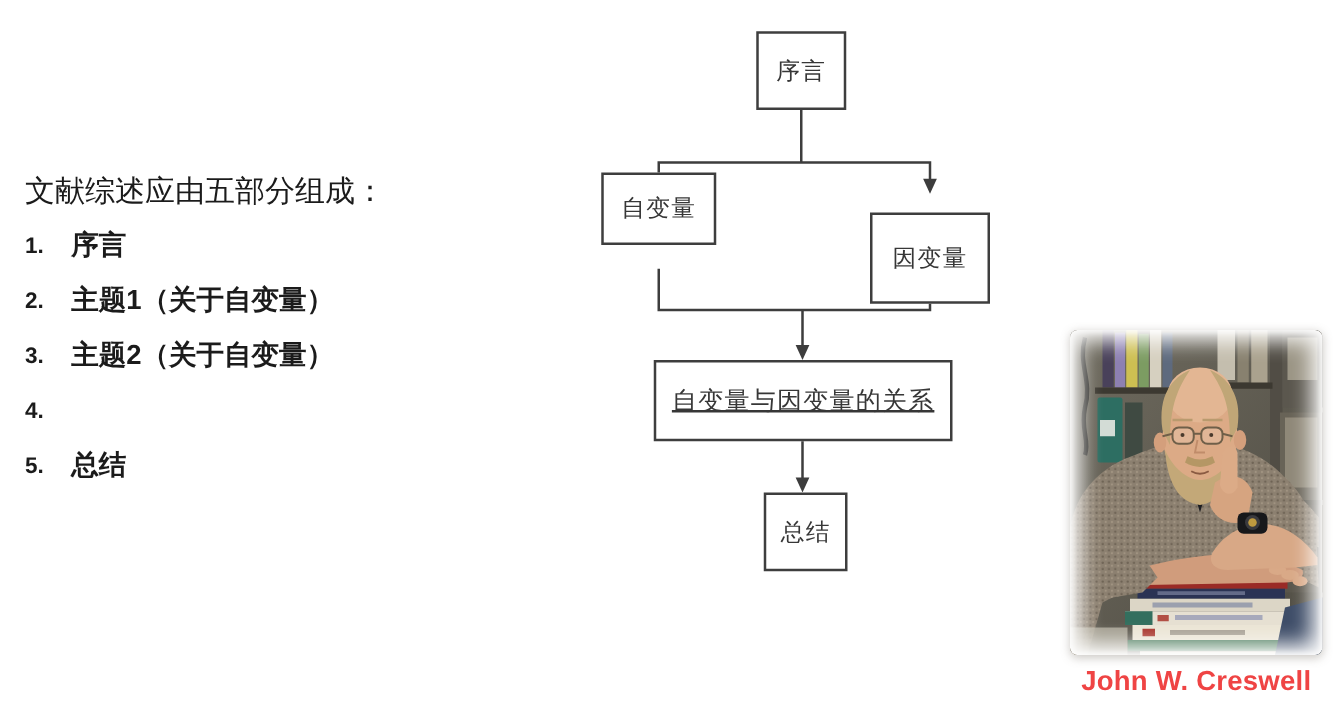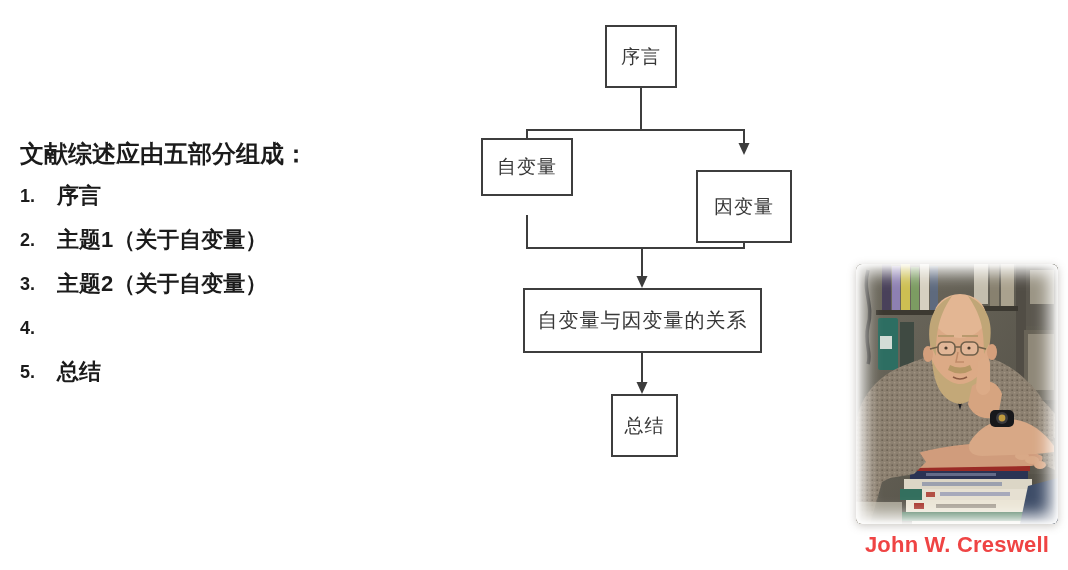--- a/index.html
+++ b/index.html
@@ -2,36 +2,36 @@
 <html><head>
 <meta charset="utf-8">
 <style>
   html,body{margin:0;padding:0;background:#fff;}
   .page{
     position:relative;width:1068px;height:570px;background:#fff;overflow:hidden;
     font-family:"Liberation Sans","DejaVu Sans",sans-serif;
   }
   
   .outline{position:absolute;left:20px;top:140px;width:460px;color:#1b1b1b;}
-  .outline-title{font-size:24px;font-weight:700;line-height:28px;margin:0;white-space:nowrap;}
+  .outline-title{font-size:24px;font-weight:400;line-height:28px;margin:0;white-space:nowrap;}
   .outline-list{list-style:none;margin:6px 0 0 0;padding:0;}
   .outline-item{height:44px;display:flex;align-items:center;font-weight:700;font-size:22px;white-space:nowrap;}
   .outline-item .num{width:37px;font-size:18px;flex:0 0 auto;}
   
   .flowchart{position:absolute;left:480px;top:20px;width:320px;height:445px;}
   .connectors{position:absolute;left:0;top:0;width:320px;height:445px;}
   .node{
     position:absolute;box-sizing:border-box;background:#fff;border:2px solid #3e3e3e;
     color:#373737;display:flex;align-items:center;justify-content:center;
     font-size:19px;letter-spacing:1px;white-space:nowrap;
   }
   .node-preface{left:125px;top:5px;width:72px;height:63px;}
   .node-iv{left:1px;top:118px;width:92px;height:58px;}
   .node-dv{left:216px;top:150px;width:96px;height:73px;}
-  .node-rel{left:43px;top:268px;width:239px;height:65px;font-size:20px;}
+  .node-rel{left:43px;top:268px;width:239px;height:65px;font-size:20px;text-decoration:underline;}
   .node-sum{left:131px;top:374px;width:67px;height:63px;}
   
   .portrait{position:absolute;left:856px;top:264px;width:202px;margin:0;}
   .photo-frame{
     position:relative;width:202px;height:260px;border-radius:6px;overflow:hidden;
     box-shadow:0 2px 8px rgba(110,100,90,.35);
   }
   .photo-frame svg{display:block;}
   .photo-glow{
     position:absolute;left:0;top:0;right:0;bottom:0;border-radius:6px;pointer-events:none;

